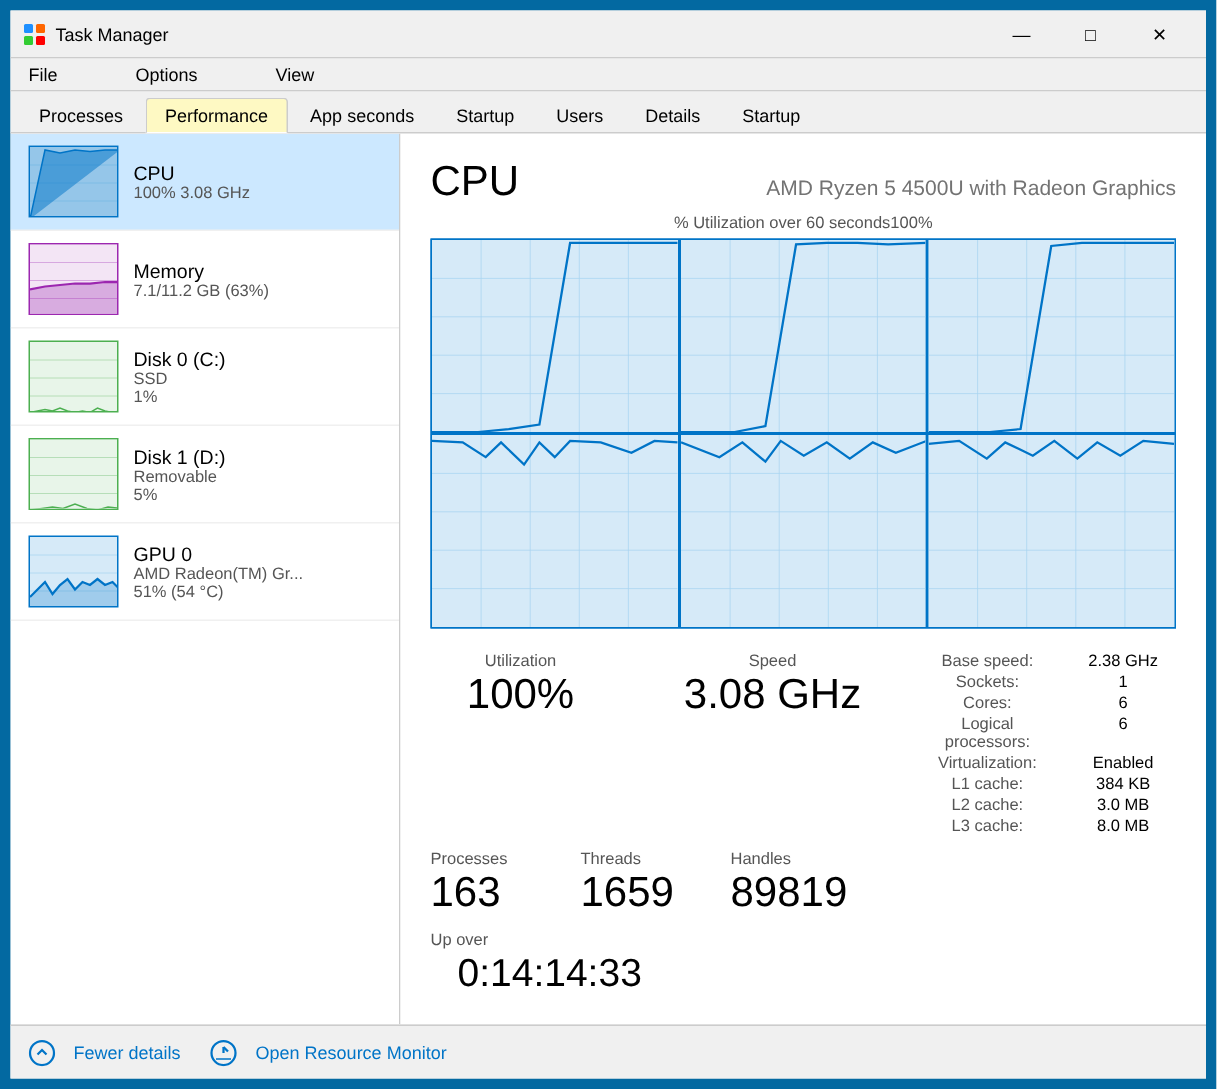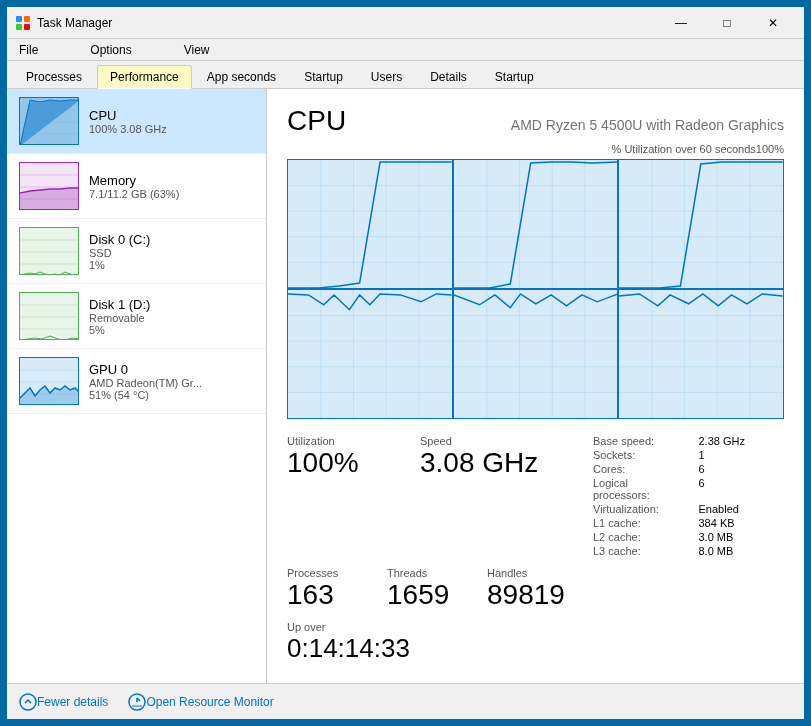--- a/index.html
+++ b/index.html
@@ -205,21 +205,21 @@
       font-size: 14px;
       color: #737373;
       text-align: right;
     }
 
     .graph-label {
       font-size: 11px;
       color: #555;
       margin-bottom: 4px;
       display: flex;
-      justify-content: flex-end;
+      justify-content: center;
     }
 
     .cpu-graphs-container {
       display: grid;
       grid-template-columns: 1fr 1fr 1fr;
       grid-template-rows: 1fr 1fr;
       gap: 2px;
       height: 260px;
       border: 1px solid #0074c7;
       background: #0074c7;
@@ -248,36 +248,37 @@
 
     .uptime-label {
       font-size: 11px;
       color: #555;
     }
 
     .uptime-value {
       font-size: 26px;
       font-weight: 300;
       color: #000;
+      margin-left: 18px;
     }
 
     .footer {
       height: 36px;
       border-top: 1px solid #ccc;
       display: flex;
       align-items: center;
       padding: 0 12px;
       gap: 20px;
       background: #f0f0f0;
     }
 
     .footer-btn {
       display: flex;
       align-items: center;
-      gap: 0;
+      gap: 12px;
       font-size: 12px;
       color: #0074c7;
       cursor: pointer;
       background: none;
       border: none;
     }
   </style>
 </head>
 <body>
 
@@ -506,21 +507,21 @@
             <line x1="128" y1="0" x2="128" y2="130" stroke="#a8d4f0" stroke-width="0.5"></line>
             <line x1="0" y1="26" x2="160" y2="26" stroke="#a8d4f0" stroke-width="0.5"></line>
             <line x1="0" y1="52" x2="160" y2="52" stroke="#a8d4f0" stroke-width="0.5"></line>
             <line x1="0" y1="78" x2="160" y2="78" stroke="#a8d4f0" stroke-width="0.5"></line>
             <line x1="0" y1="104" x2="160" y2="104" stroke="#a8d4f0" stroke-width="0.5"></line>
             <polyline points="0,6 20,4 38,16 50,5 68,14 82,4 97,16 110,5 125,14 140,4 160,6" fill="none" stroke="#0074c7" stroke-width="1.5"></polyline>
           </svg>
         </div>
       </div>
 
-      <div style="display:flex; gap:13px; margin-bottom:10px;">
+      <div style="display:flex; gap:28px; margin-bottom:10px;text-align:center;">
         <div style="min-width:120px;">
           <div class="stat-label">Utilization</div>
           <div style="font-size:28px; font-weight:300;">100%</div>
         </div>
         <div style="min-width:160px;">
           <div class="stat-label">Speed</div>
           <div style="font-size:28px; font-weight:300;">3.08 GHz</div>
         </div>
         <div style="flex:1; display:grid; grid-template-columns:1fr 1fr; column-gap:20px; row-gap:2px; font-size:11px; align-content:start;">
           <div>

